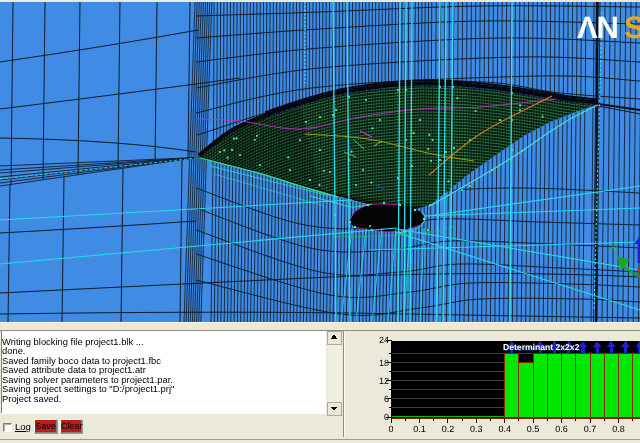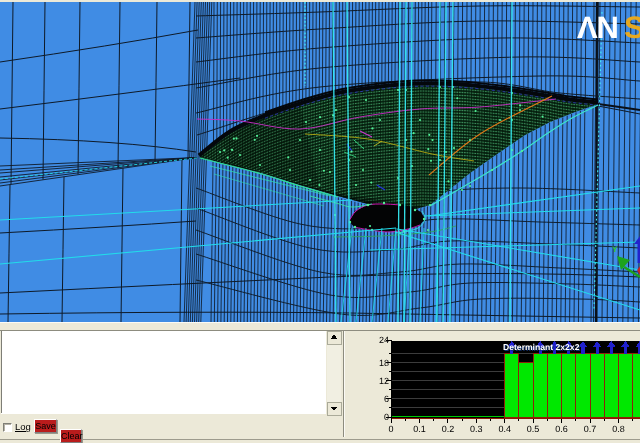--- a/index.html
+++ b/index.html
@@ -707,17 +707,18 @@
 <line x1="575.8" y1="419" x2="575.8" y2="421" stroke="#000" stroke-width="1"></line>
 <line x1="590.0" y1="419" x2="590.0" y2="422.5" stroke="#000" stroke-width="1"></line>
 <text x="590.0" y="431.5" text-anchor="middle" font-family="Liberation Sans, sans-serif" font-size="9" fill="#000">0.7</text>
 <line x1="604.2" y1="419" x2="604.2" y2="421" stroke="#000" stroke-width="1"></line>
 <line x1="618.4" y1="419" x2="618.4" y2="422.5" stroke="#000" stroke-width="1"></line>
 <text x="618.4" y="431.5" text-anchor="middle" font-family="Liberation Sans, sans-serif" font-size="9" fill="#000">0.8</text>
 <line x1="632.7" y1="419" x2="632.7" y2="421" stroke="#000" stroke-width="1"></line>
 
 <line x1="0" y1="439.5" x2="640" y2="439.5" stroke="#9d9b8d" stroke-width="1"></line>
 </svg>
+<div style="position:absolute;left:2px;top:337px;width:322px;font-size:9.4px;line-height:9.45px;color:#000;">Writing blocking file project1.blk ...<br>done.<br>Saved family boco data to project1.fbc<br>Saved attribute data to project1.atr<br>Saving solver parameters to project1.par.<br>Saving project settings to "D:/project1.prj"<br>Project saved.</div>
 <div style="position:absolute;left:3px;top:423px;width:7px;height:7px;background:#fff;border-top:1px solid #7e7e76;border-left:1px solid #7e7e76;border-bottom:1px solid #fff;border-right:1px solid #fff;box-shadow:inset 1px 1px 0 #b5b2a5;"></div>
 <div style="position:absolute;left:15px;top:421px;font-size:9.5px;color:#000;text-decoration:underline;">Log</div>
 <div class="btn" style="left:34px;top:419px;width:21px;height:12px;line-height:12px;">Save</div>
-<div class="btn" style="left:60px;top:429px;width:20px;height:12px;line-height:12px;">Clear</div>
+<div class="btn" style="left:60px;top:419px;width:20px;height:12px;line-height:12px;">Clear</div>
 </div>
 
 </body></html>

